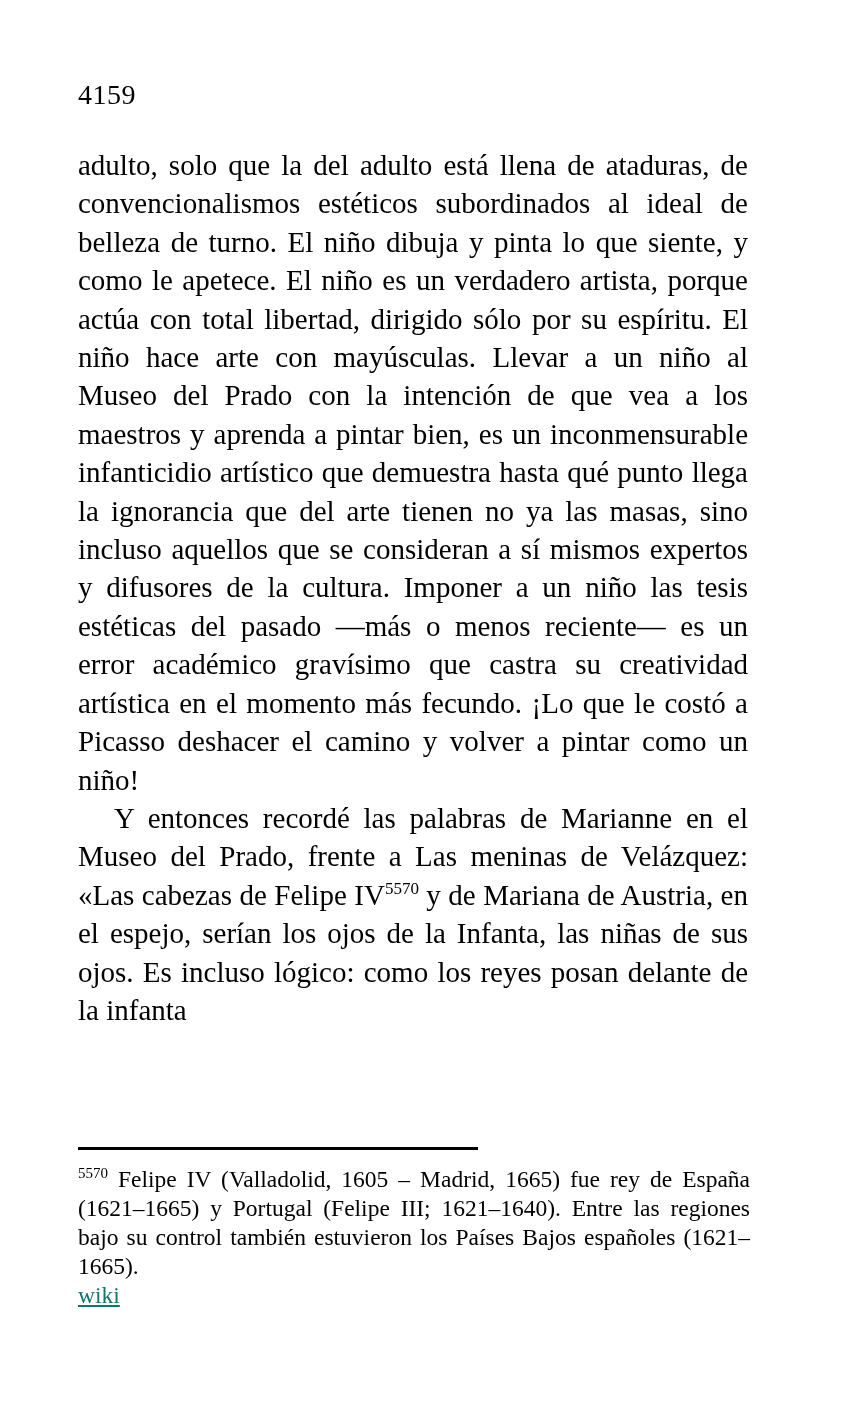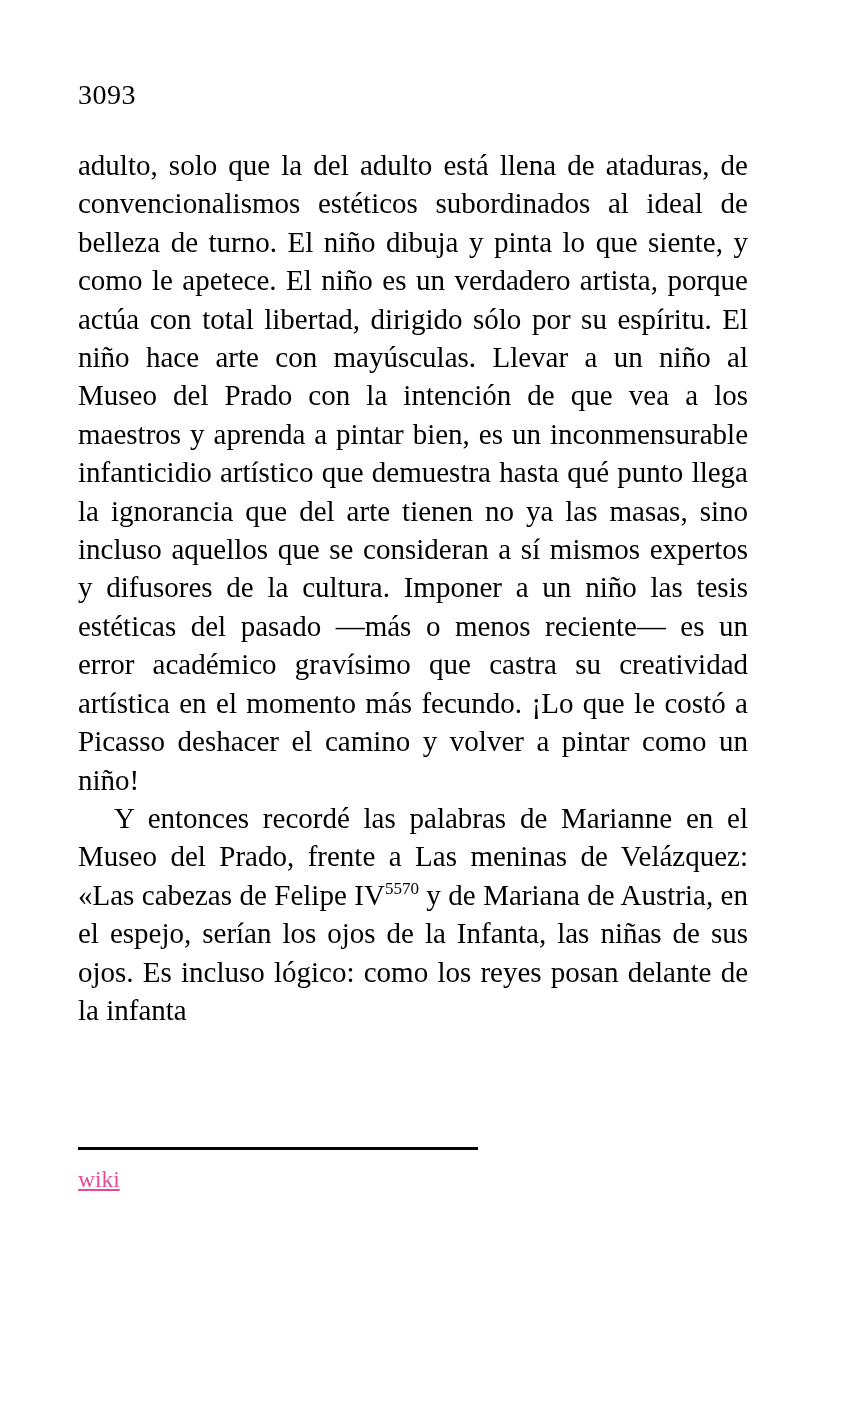--- a/index.html
+++ b/index.html
@@ -77,24 +77,25 @@
     display: inline-block;
     text-decoration: underline;
     cursor: pointer;
     font-size: 23.5px;
     line-height: 29px;
   }
 </style>
 </head>
 <body style="background: rgb(255, 255, 255); color: rgb(0, 0, 0);">
 
-<div class="page-number">3093</div>
+<div class="page-number">4159</div>
 
 <div class="text-block">
   <p><span>adulto, solo que la del adulto está llena de ataduras, de convencionalismos estéticos subordinados al ideal de belleza de turno. El niño dibuja y pinta lo que siente, y como le apetece. El niño es un verdadero artista, porque actúa con total libertad, dirigido sólo por su espíritu. El niño hace arte con mayúsculas. Llevar a un niño al Museo del Prado con la intención de que vea a los maestros y aprenda a pintar bien, es un inconmensurable infanticidio artístico que demuestra hasta qué punto llega la ignorancia que del arte tienen no ya las masas, sino incluso aquellos que se consideran a sí mismos expertos y difusores de la cultura. Imponer a un niño las tesis estéticas del pasado —más o menos reciente— es un error académico gravísimo que castra su creatividad artística en el momento más fecundo. ¡Lo que le costó a Picasso deshacer el camino y volver a pintar como un niño!</span></p>
   <p class="indented"><span>Y entonces recordé las palabras de Marianne en el Museo del Prado, frente a </span><span class="body-italic">Las meninas</span><span> de Velázquez: «Las cabezas de Felipe IV</span><sup class="fn-ref">5570</sup><span> y de Mariana de Austria, en el espejo, serían los ojos de la Infanta, las niñas de sus ojos. Es incluso lógico: como los reyes posan delante de la infanta</span></p>
 </div>
 
 <div class="footnote-rule"></div>
 
 <div class="footnote-block">
-  <a class="wiki-link" href="#" style="color: #ec4899;">wiki</a>
+  <p><sup class="fn-marker">5570</sup><span> Felipe IV (Valladolid, 1605 – Madrid, 1665) fue rey de España (1621–1665) y Portugal (Felipe III; 1621–1640). Entre las regiones bajo su control también estuvieron los Países Bajos españoles (1621–1665).</span></p>
+  <a class="wiki-link" href="#" style="color: #0f766e;">wiki</a>
 </div>
 
 </body></html>

